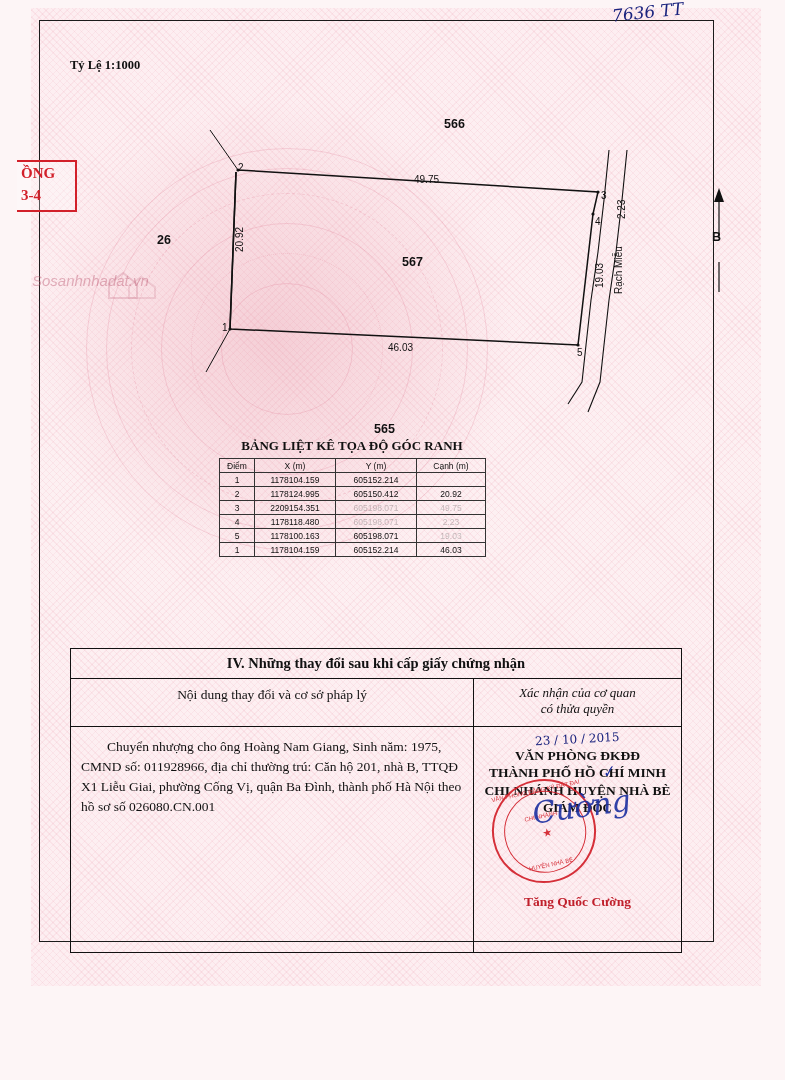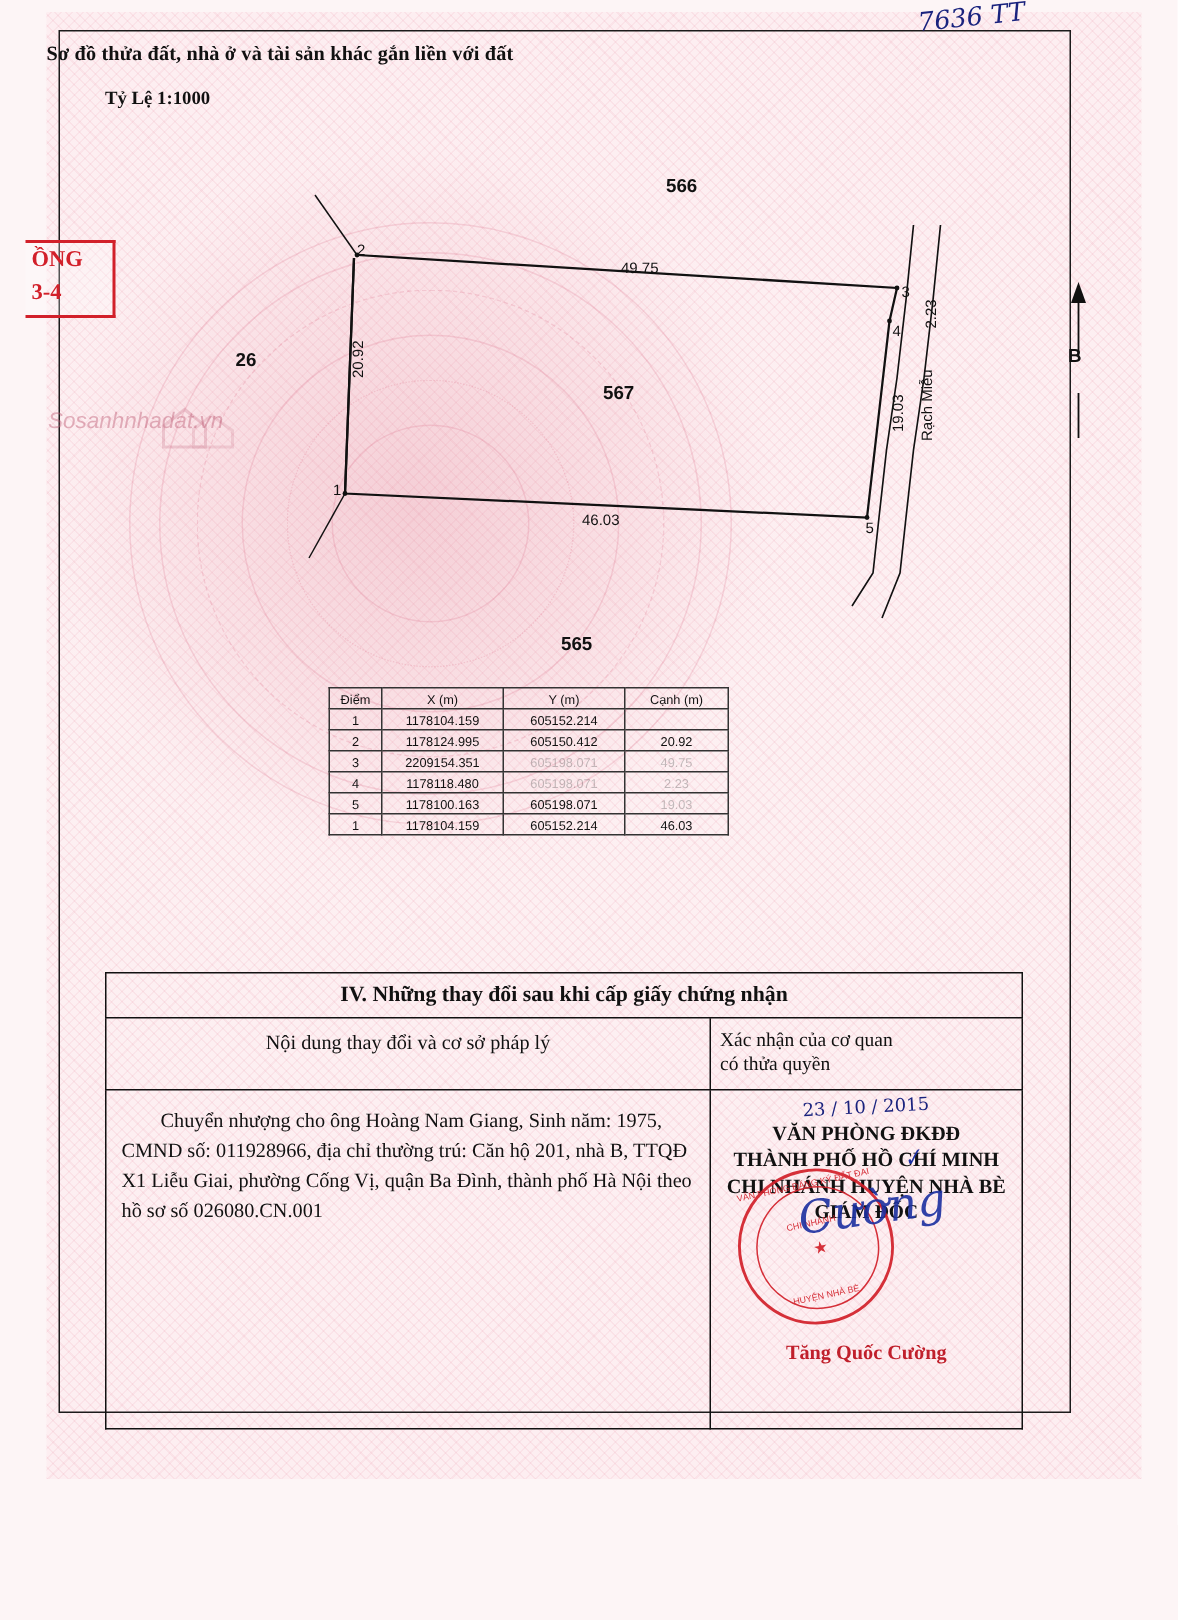--- a/index.html
+++ b/index.html
@@ -115,21 +115,21 @@
   #sec4 td{border:1.1px solid #111;vertical-align:top;}
   #sec4-title{
     text-align:center;font-weight:bold;font-size:14.5px;padding:6px 0 6px;color:#111;
   }
   .col-left{width:412px;}
   .col-right{width:200px;}
   #sub-left{
     text-align:center;font-size:13.5px;padding:8px 0 10px;color:#111;
   }
   #sub-right{
-    text-align:left;font-size:13px;padding:6px 6px 8px;color:#111;line-height:1.25;
+    text-align:center;font-size:13px;padding:6px 6px 8px;color:#111;line-height:1.25;font-style:italic;
   }
   #body-left{
     font-size:13.5px;line-height:1.5;padding:10px 10px 0 10px;height:215px;color:#111;
   }
   #body-left p{margin:0;text-indent:26px;}
   #body-right{
     padding:2px 4px 0;height:215px;position:relative;text-align:center;color:#111;
   }
   .org{font-weight:bold;font-size:13.5px;line-height:1.3;}
   #date-hand{
@@ -178,21 +178,20 @@
     <div class="ring r1"></div>
     <div class="ring r2"></div>
     <div class="ring r3"></div>
     <div class="ring r4"></div>
     <div class="ring r5"></div>
     <div class="ring r6"></div>
   </div>
 
   <div id="frame"></div>
 
-  <div id="heading">Sơ đồ thửa đất, nhà ở và tài sản khác gắn liền với đất</div>
   <div id="scale">Tỷ Lệ 1:1000</div>
   <div id="hand-code">7636 TT</div>
 
   <div id="left-stamp">
     <div>ỒNG</div>
     <div>3-4</div>
   </div>
 
   <svg id="wm-icon" viewBox="0 0 56 34">
     <path d="M4 30 L4 16 L18 5 L32 16 L32 30 Z" fill="none" stroke="rgba(190,95,120,0.55)" stroke-width="2"></path>
@@ -236,20 +235,21 @@
 
   <div class="lbl" style="left:414px;top:174px;">49.75</div>
   <div class="lbl" style="left:388px;top:342px;">46.03</div>
   <div class="lbl rot" style="left:234px;top:252px;">20.92</div>
   <div class="lbl rot" style="left:616px;top:219px;">2.23</div>
   <div class="lbl rot" style="left:594px;top:288px;">19.03</div>
 
   <div class="lbl rot" style="left:613px;top:294px;">Rạch Miễu</div>
   <div class="lbl b" style="left:712px;top:230px;">B</div>
 
+  <div id="coord-title">BẢNG LIỆT KÊ TỌA ĐỘ GÓC RANH</div>
   <table id="coord-table">
     <thead>
       <tr>
         <th class="c0">Điểm</th>
         <th class="c1">X (m)</th>
         <th class="c2">Y (m)</th>
         <th class="c3">Cạnh (m)</th>
       </tr>
     </thead>
     <tbody>

